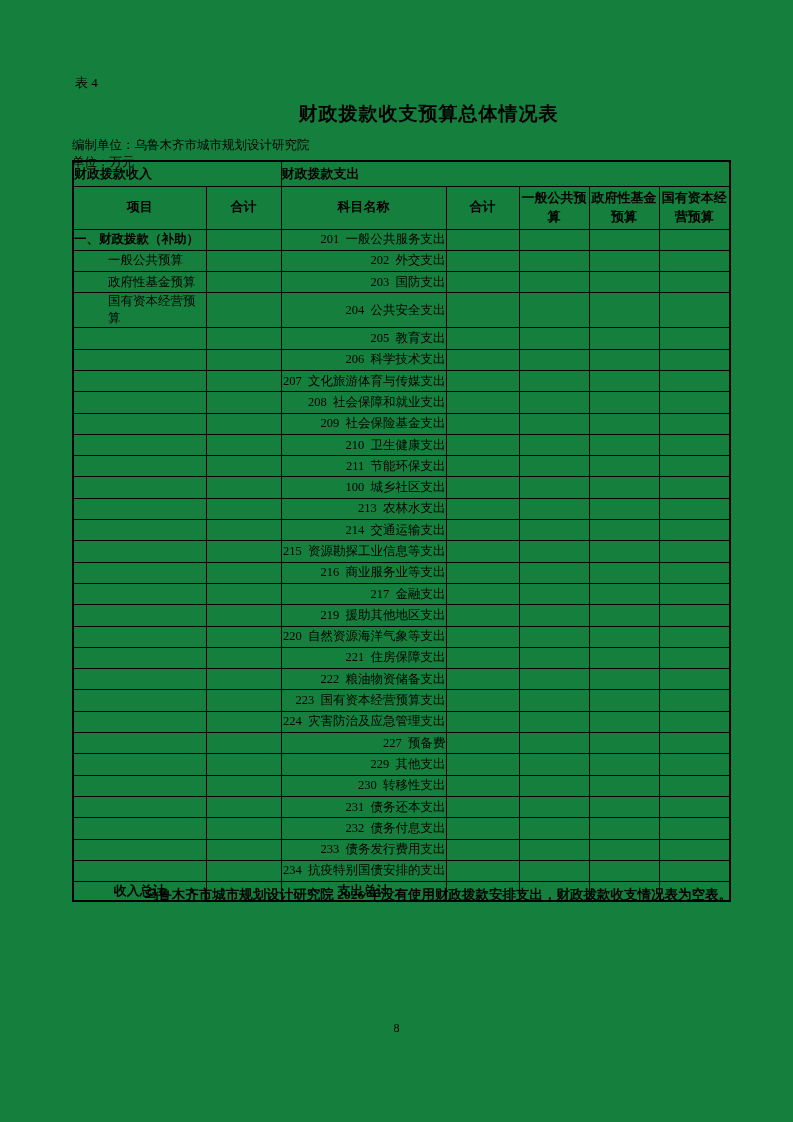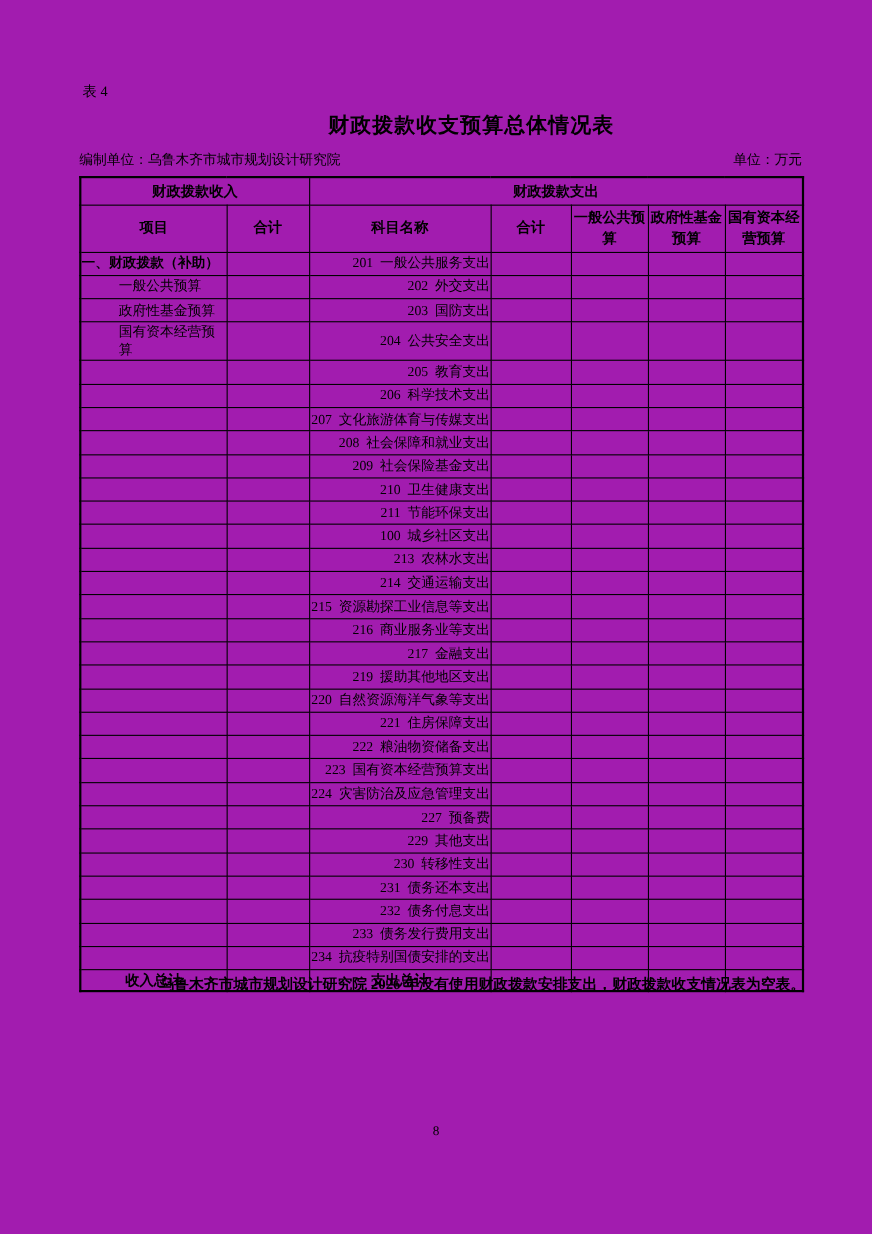--- a/index.html
+++ b/index.html
@@ -1,20 +1,20 @@
 <!DOCTYPE html>
 <html><head>
 <meta charset="utf-8">
 <style>
   html, body { margin: 0; padding: 0; background: #ffffff; }
   .sheet {
     position: relative;
     width: 793px;
     height: 1122px;
-    background: #a21caf;
+    background: #15803d;
     color: #000000;
     font-family: "Liberation Serif", "DejaVu Serif", serif;
     overflow: hidden;
   }
   .sheet-label {
     position: absolute;
     left: 75px;
     top: 74px;
     font-size: 13px;
   }
@@ -30,39 +30,40 @@
     margin-left: 32px;
   }
   .meta-row {
     position: absolute;
     top: 137px;
     left: 72px;
     width: 657px;
     display: flex;
     justify-content: space-between;
     font-size: 12.5px;
+    flex-direction: column;
   }
   table.budget {
     position: absolute;
     top: 160px;
     left: 72px;
     width: 657px;
     border-collapse: collapse;
     table-layout: fixed;
     border: 2px solid #000;
     font-size: 12.5px;
   }
   table.budget th, table.budget td {
     border: 1px solid #000;
     padding: 0;
     vertical-align: middle;
     overflow: hidden;
   }
   tr.group-row { height: 25px; }
-  tr.group-row th { font-size: 13px; font-weight: bold; text-align: center; }
+  tr.group-row th { font-size: 13px; font-weight: bold; text-align: left; }
   tr.cols-row { height: 43px; }
   tr.cols-row th { font-size: 13px; font-weight: bold; text-align: center; line-height: 1.45; }
   tbody tr.data-row { height: 21.3px; }
   td.c-income { text-align: left; padding-left: 5px; }
   td.c-income.main { font-weight: bold; }
   td.c-income.sub { padding-left: 34px; }
   td.c-exp { text-align: right; padding-left: 4px; white-space: pre; }
   tr.totals-row { height: 16px; }
   tr.totals-row td { font-weight: bold; text-align: center; font-size: 13px; }
   .footnote {

